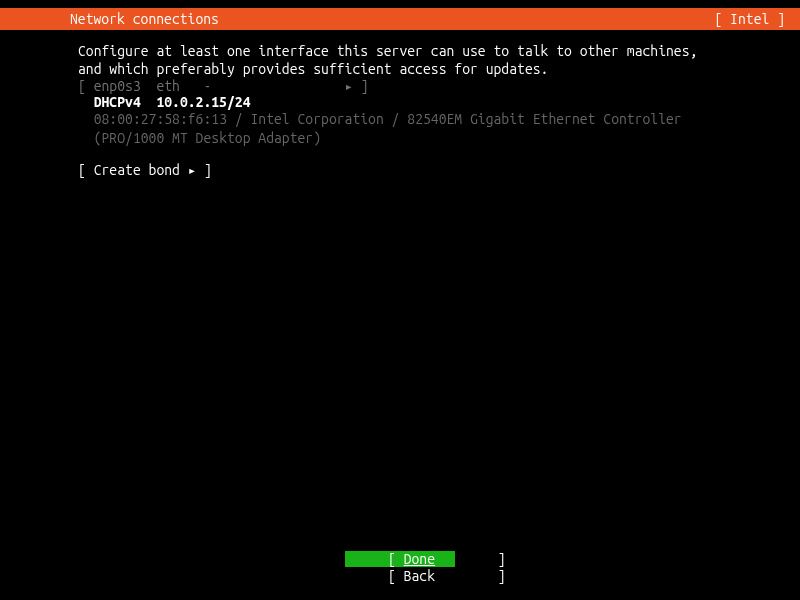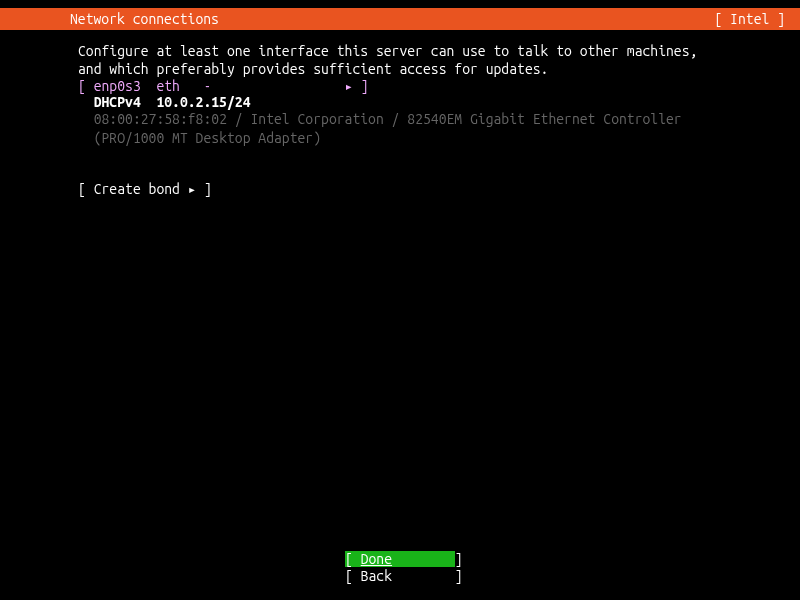--- a/index.html
+++ b/index.html
@@ -38,53 +38,54 @@
     }
     .description {
       color: #ffffff;
       line-height: 1.3;
     }
     .table-header {
       color: #666666;
       white-space: pre;
     }
     .interface-row {
-      color: #f0abfc;
+      color: #737373;
       white-space: pre;
     }
     .dhcp-row {
       color: #ffffff;
       white-space: pre;
       font-weight: bold;
     }
     .mac-info {
       color: #666666;
       white-space: pre-wrap;
       line-height: 1.3;
     }
     .create-bond {
       color: #ffffff;
-      margin-top: 34px;
+      margin-top: 15px;
       white-space: pre;
     }
     .footer {
       position: absolute;
       bottom: 16px;
       left: 0;
       right: 0;
       display: flex;
       flex-direction: column;
       align-items: center;
       gap: 1px;
     }
     .footer-button {
       width: 110px;
       color: #ffffff;
       white-space: pre;
       text-align: right;
+      padding-left: 43px;
     }
     .footer-button.selected {
       background: #19b319;
       color: #ffffff;
     }
     .footer-button.selected .underline {
       text-decoration: underline;
     }
   </style>
 </head>
@@ -93,21 +94,21 @@
 <div class="header-bar">
   <span class="header-title">Network connections</span>
   <span class="header-help">[ Intel ]</span>
 </div>
 
 <div class="content">
   <div class="description">Configure at least one interface this server can use to talk to other machines, and which preferably provides sufficient access for updates.</div>
 
   <div class="interface-row">[ enp0s3  eth   -                 ▸ ]</div>
   <div class="dhcp-row">  DHCPv4  10.0.2.15/24</div>
-  <div class="mac-info">  08:00:27:58:f8:02 / Intel Corporation / 82540EM Gigabit Ethernet Controller
+  <div class="mac-info">  08:00:27:58:f6:13 / Intel Corporation / 82540EM Gigabit Ethernet Controller
   (PRO/1000 MT Desktop Adapter)</div>
 
   <div class="create-bond">[ Create bond ▸ ]</div>
 </div>
 
 <div class="footer">
   <div class="footer-button selected">[ <span class="underline">Done</span>        ]</div>
   <div class="footer-button">[ Back        ]</div>
 </div>
 

